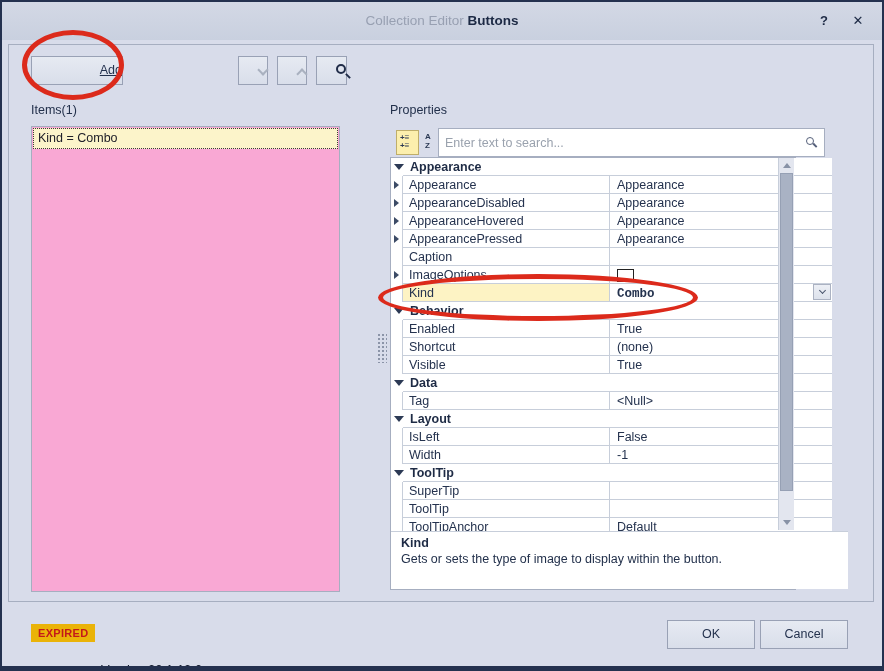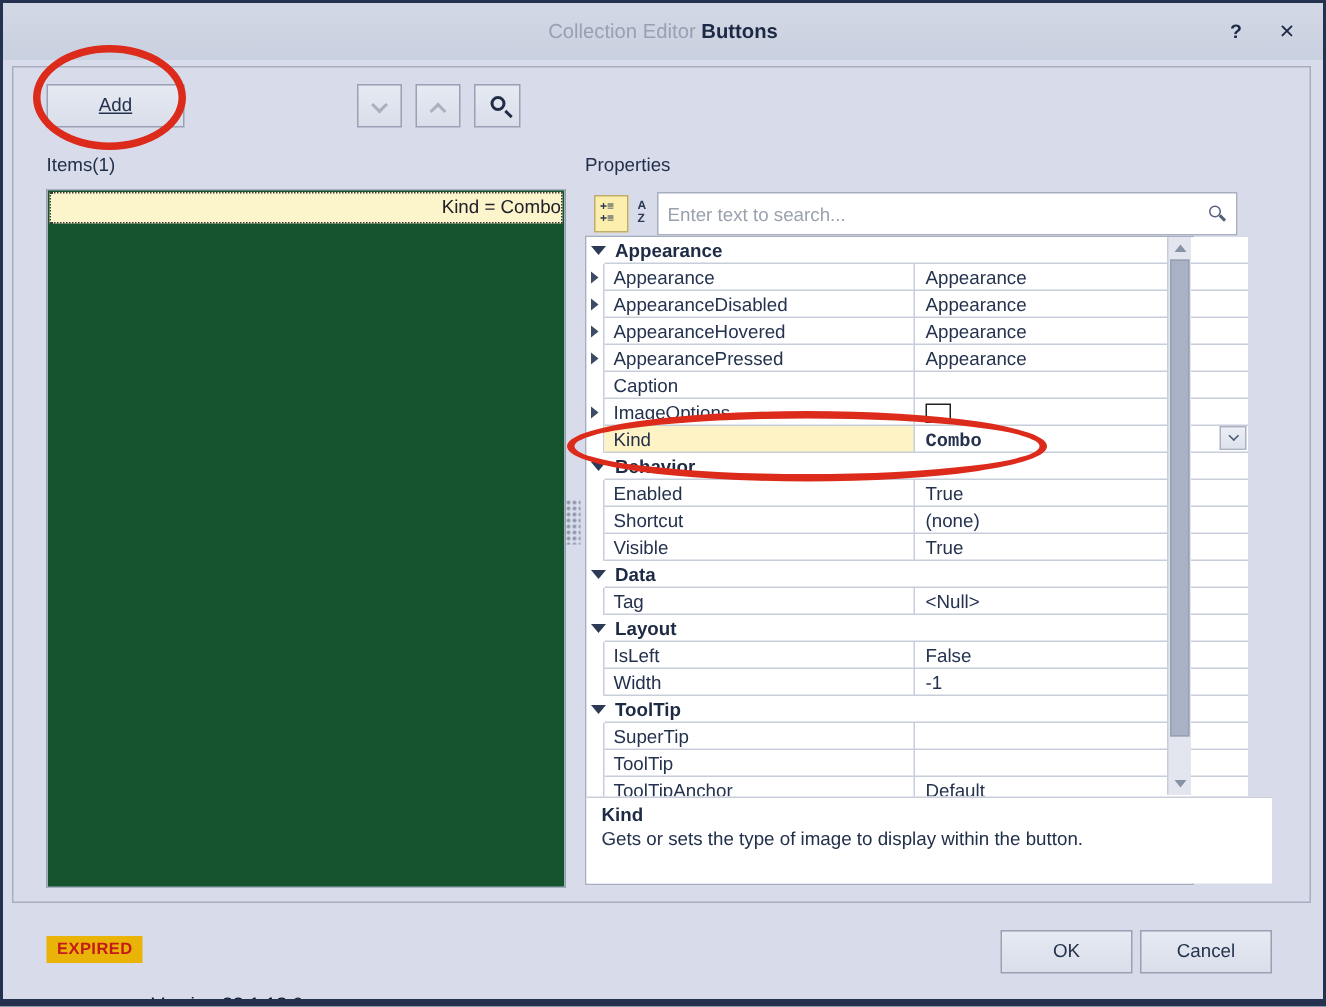--- a/index.html
+++ b/index.html
@@ -18,43 +18,43 @@
   .title-bold { color:#1c2944; font-weight:bold; }
   .cap-btn { position:absolute; top:9px; width:20px; height:20px; text-align:center;
     line-height:20px; font-weight:bold; font-size:13px; color:#1c2944; cursor:pointer; }
   .help-btn { right:48px; }
   .close-btn { right:14px; }
   
   .main-panel { position:absolute; left:6px; top:42px; width:866px; height:558px;
     border:1px solid #a6aec0; background:#d8dcea; }
   
   .tb-btn { position:absolute; top:54px; height:29px; background:linear-gradient(#e6eaf2,#d9deea);
-    border:1px solid #99a1b5; text-align:center; line-height:27px; color:#24324e; cursor:pointer;text-decoration:underline; }
+    border:1px solid #99a1b5; text-align:right; line-height:27px; color:#24324e; cursor:pointer;text-decoration:underline; }
   .btn-add { left:29px; width:92px; }
   .btn-remove { left:123px; width:88px; }
   .btn-down { left:236px; width:30px; }
   .btn-up { left:275px; width:30px; }
   .btn-find { left:314px; width:31px; }
   .chev { display:inline-block; width:8px; height:8px; border-right:2px solid #a9b1bf; border-bottom:2px solid #a9b1bf; }
   .chev.down { transform:rotate(45deg); margin-top:8px; }
   .chev.up   { transform:rotate(-135deg); margin-top:13px; }
   .mag { display:inline-block; position:relative; width:10px; height:10px;
     border:2px solid #202c48; border-radius:50%; margin-top:7px; }
   .mag::after { content:""; position:absolute; width:2px; height:6px; background:#202c48;
     transform:rotate(-45deg); left:9px; top:7px; }
   
   .annot { position:absolute; border:5px solid #dc2a1b; border-radius:50%; z-index:50; pointer-events:none; }
   .annot-add { left:20px; top:28px; width:102px; height:70px; }
   .annot-kind { left:376px; top:272px; width:320px; height:47px; }
   
   .panel-label { position:absolute; color:#22304b; font-size:12.5px; }
   .items-label { left:29px; top:101px; }
   .props-label { left:388px; top:101px; }
-  .listbox { position:absolute; left:29px; top:124px; width:346px; height:466px;
-    background:#14532d; border:1px solid #a6aec0;text-align:right; }
+  .listbox { position:absolute; left:29px; top:124px; width:309px; height:466px;
+    background:#f9a8d4; border:1px solid #a6aec0; }
   .list-item { position:absolute; left:1px; right:1px; top:1px; height:21px;
     background:#fcf4ca; border:1px dotted #3a3a3a; line-height:19px; padding-left:4px;
     color:#20202a; cursor:pointer; }
   
   .grip { position:absolute; left:375px; top:331px; width:10px; height:30px;
     background-image:radial-gradient(circle,#8b94a8 1px,transparent 1.4px);
     background-size:4px 4px; cursor:col-resize; }
   
   .mini-tbtn { position:absolute; top:128px; width:23px; height:25px; cursor:pointer; }
   .btn-cat { left:394px; background:#fcefad; border:1px solid #bfae6a; }

